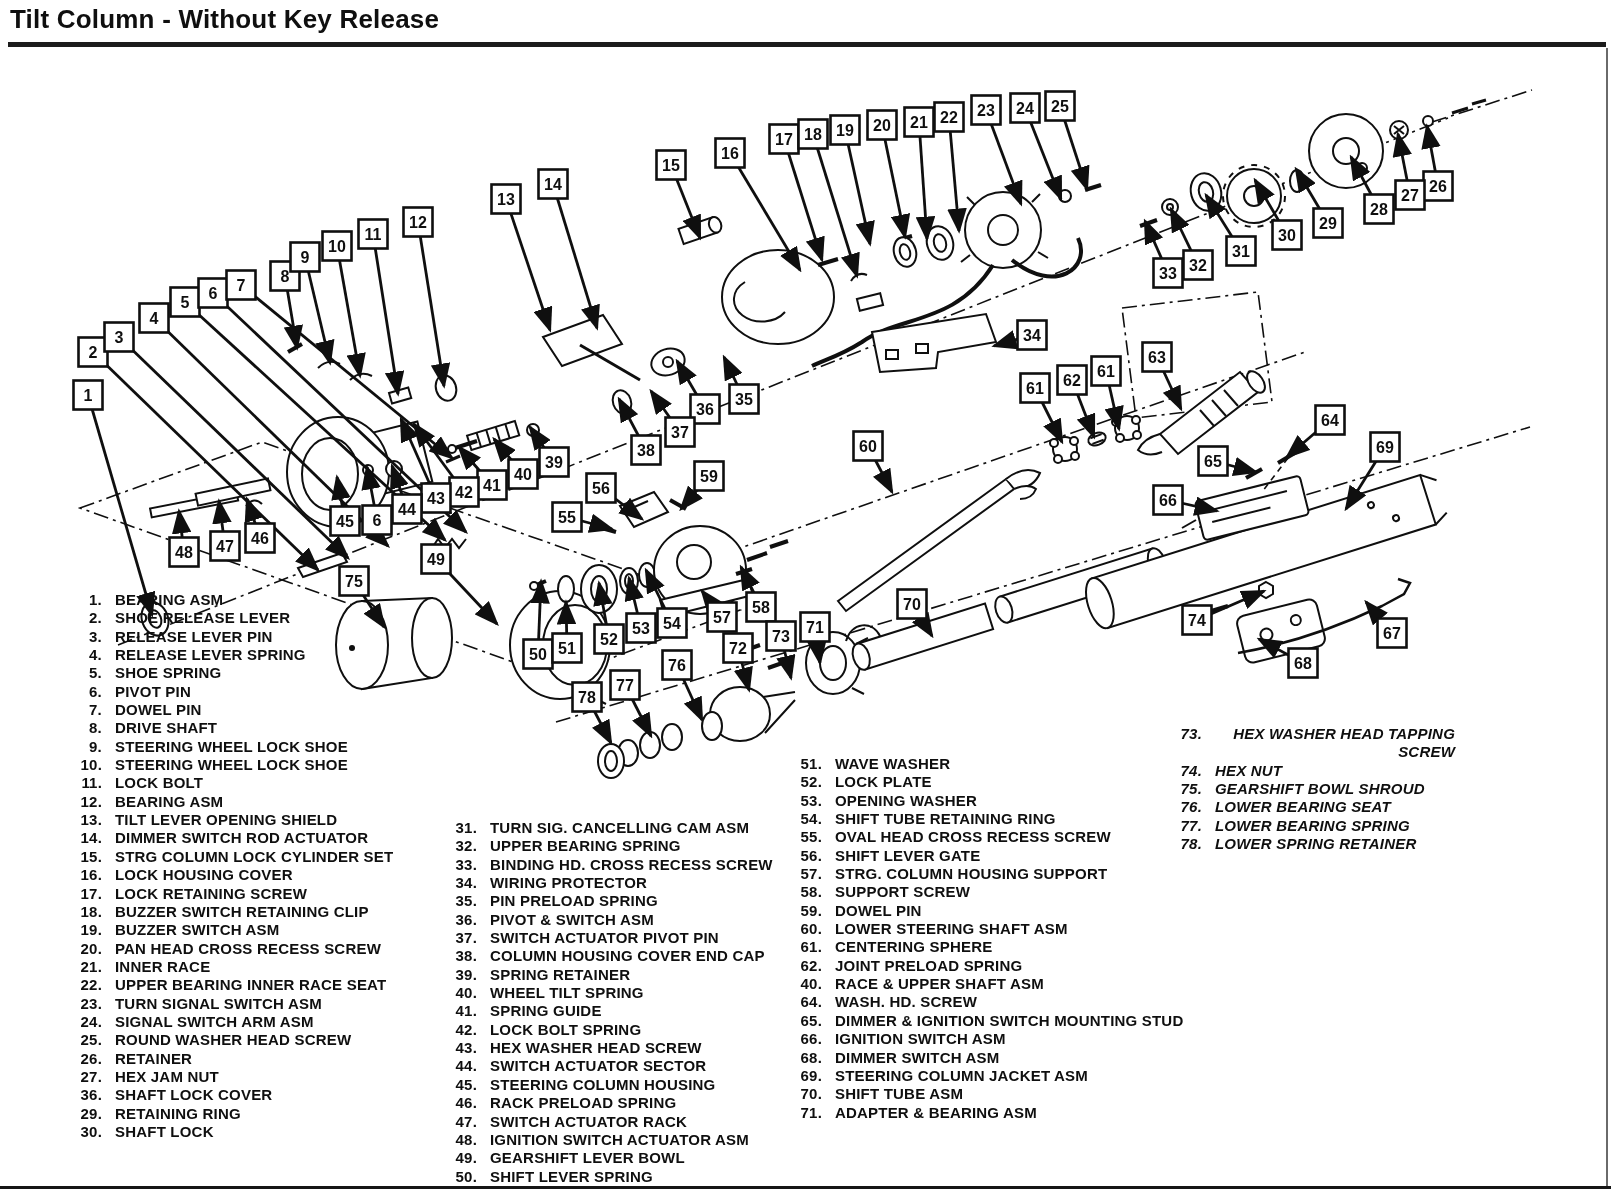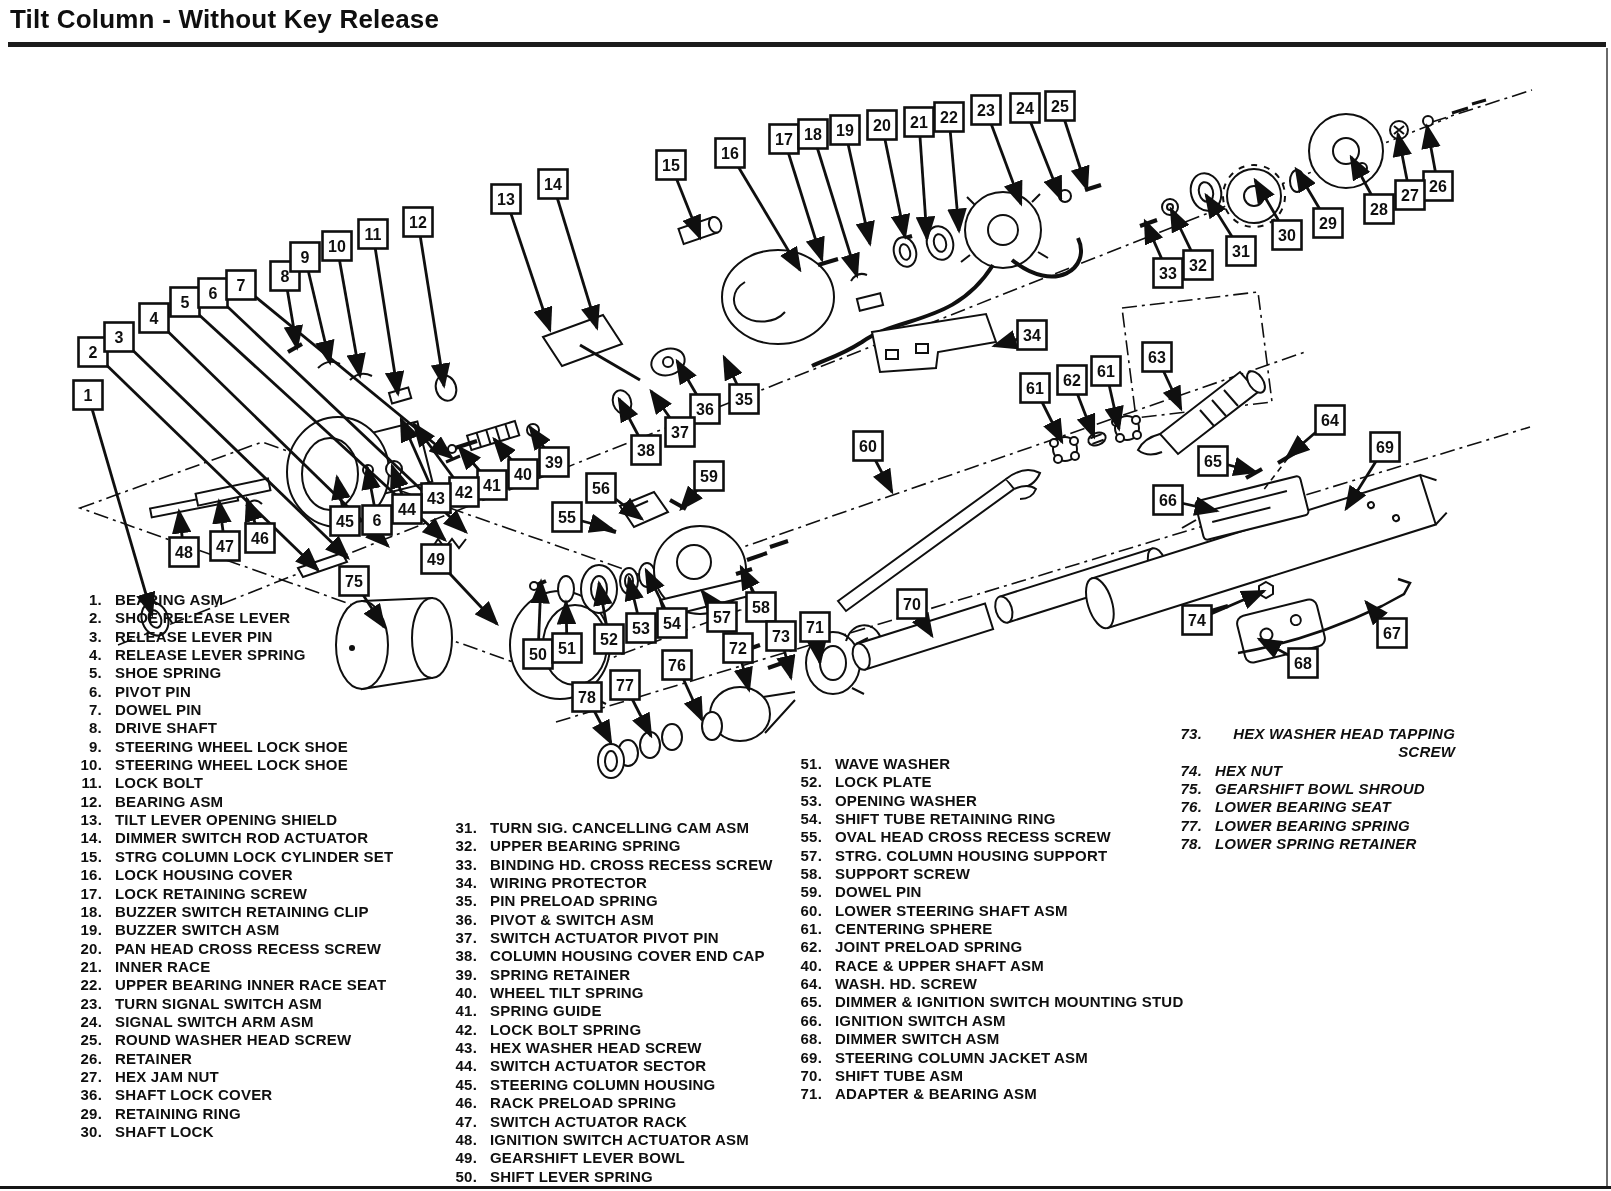--- a/index.html
+++ b/index.html
@@ -853,20 +853,24 @@
       </div>
       <div class="pl-row">
         <span class="pl-num">54.</span>
         <span class="pl-lbl">SHIFT TUBE RETAINING RING</span>
       </div>
       <div class="pl-row">
         <span class="pl-num">55.</span>
         <span class="pl-lbl">OVAL HEAD CROSS RECESS SCREW</span>
       </div>
       <div class="pl-row">
+        <span class="pl-num">56.</span>
+        <span class="pl-lbl">SHIFT LEVER GATE</span>
+      </div>
+      <div class="pl-row">
         <span class="pl-num">57.</span>
         <span class="pl-lbl">STRG. COLUMN HOUSING SUPPORT</span>
       </div>
       <div class="pl-row">
         <span class="pl-num">58.</span>
         <span class="pl-lbl">SUPPORT SCREW</span>
       </div>
       <div class="pl-row">
         <span class="pl-num">59.</span>
         <span class="pl-lbl">DOWEL PIN</span>

